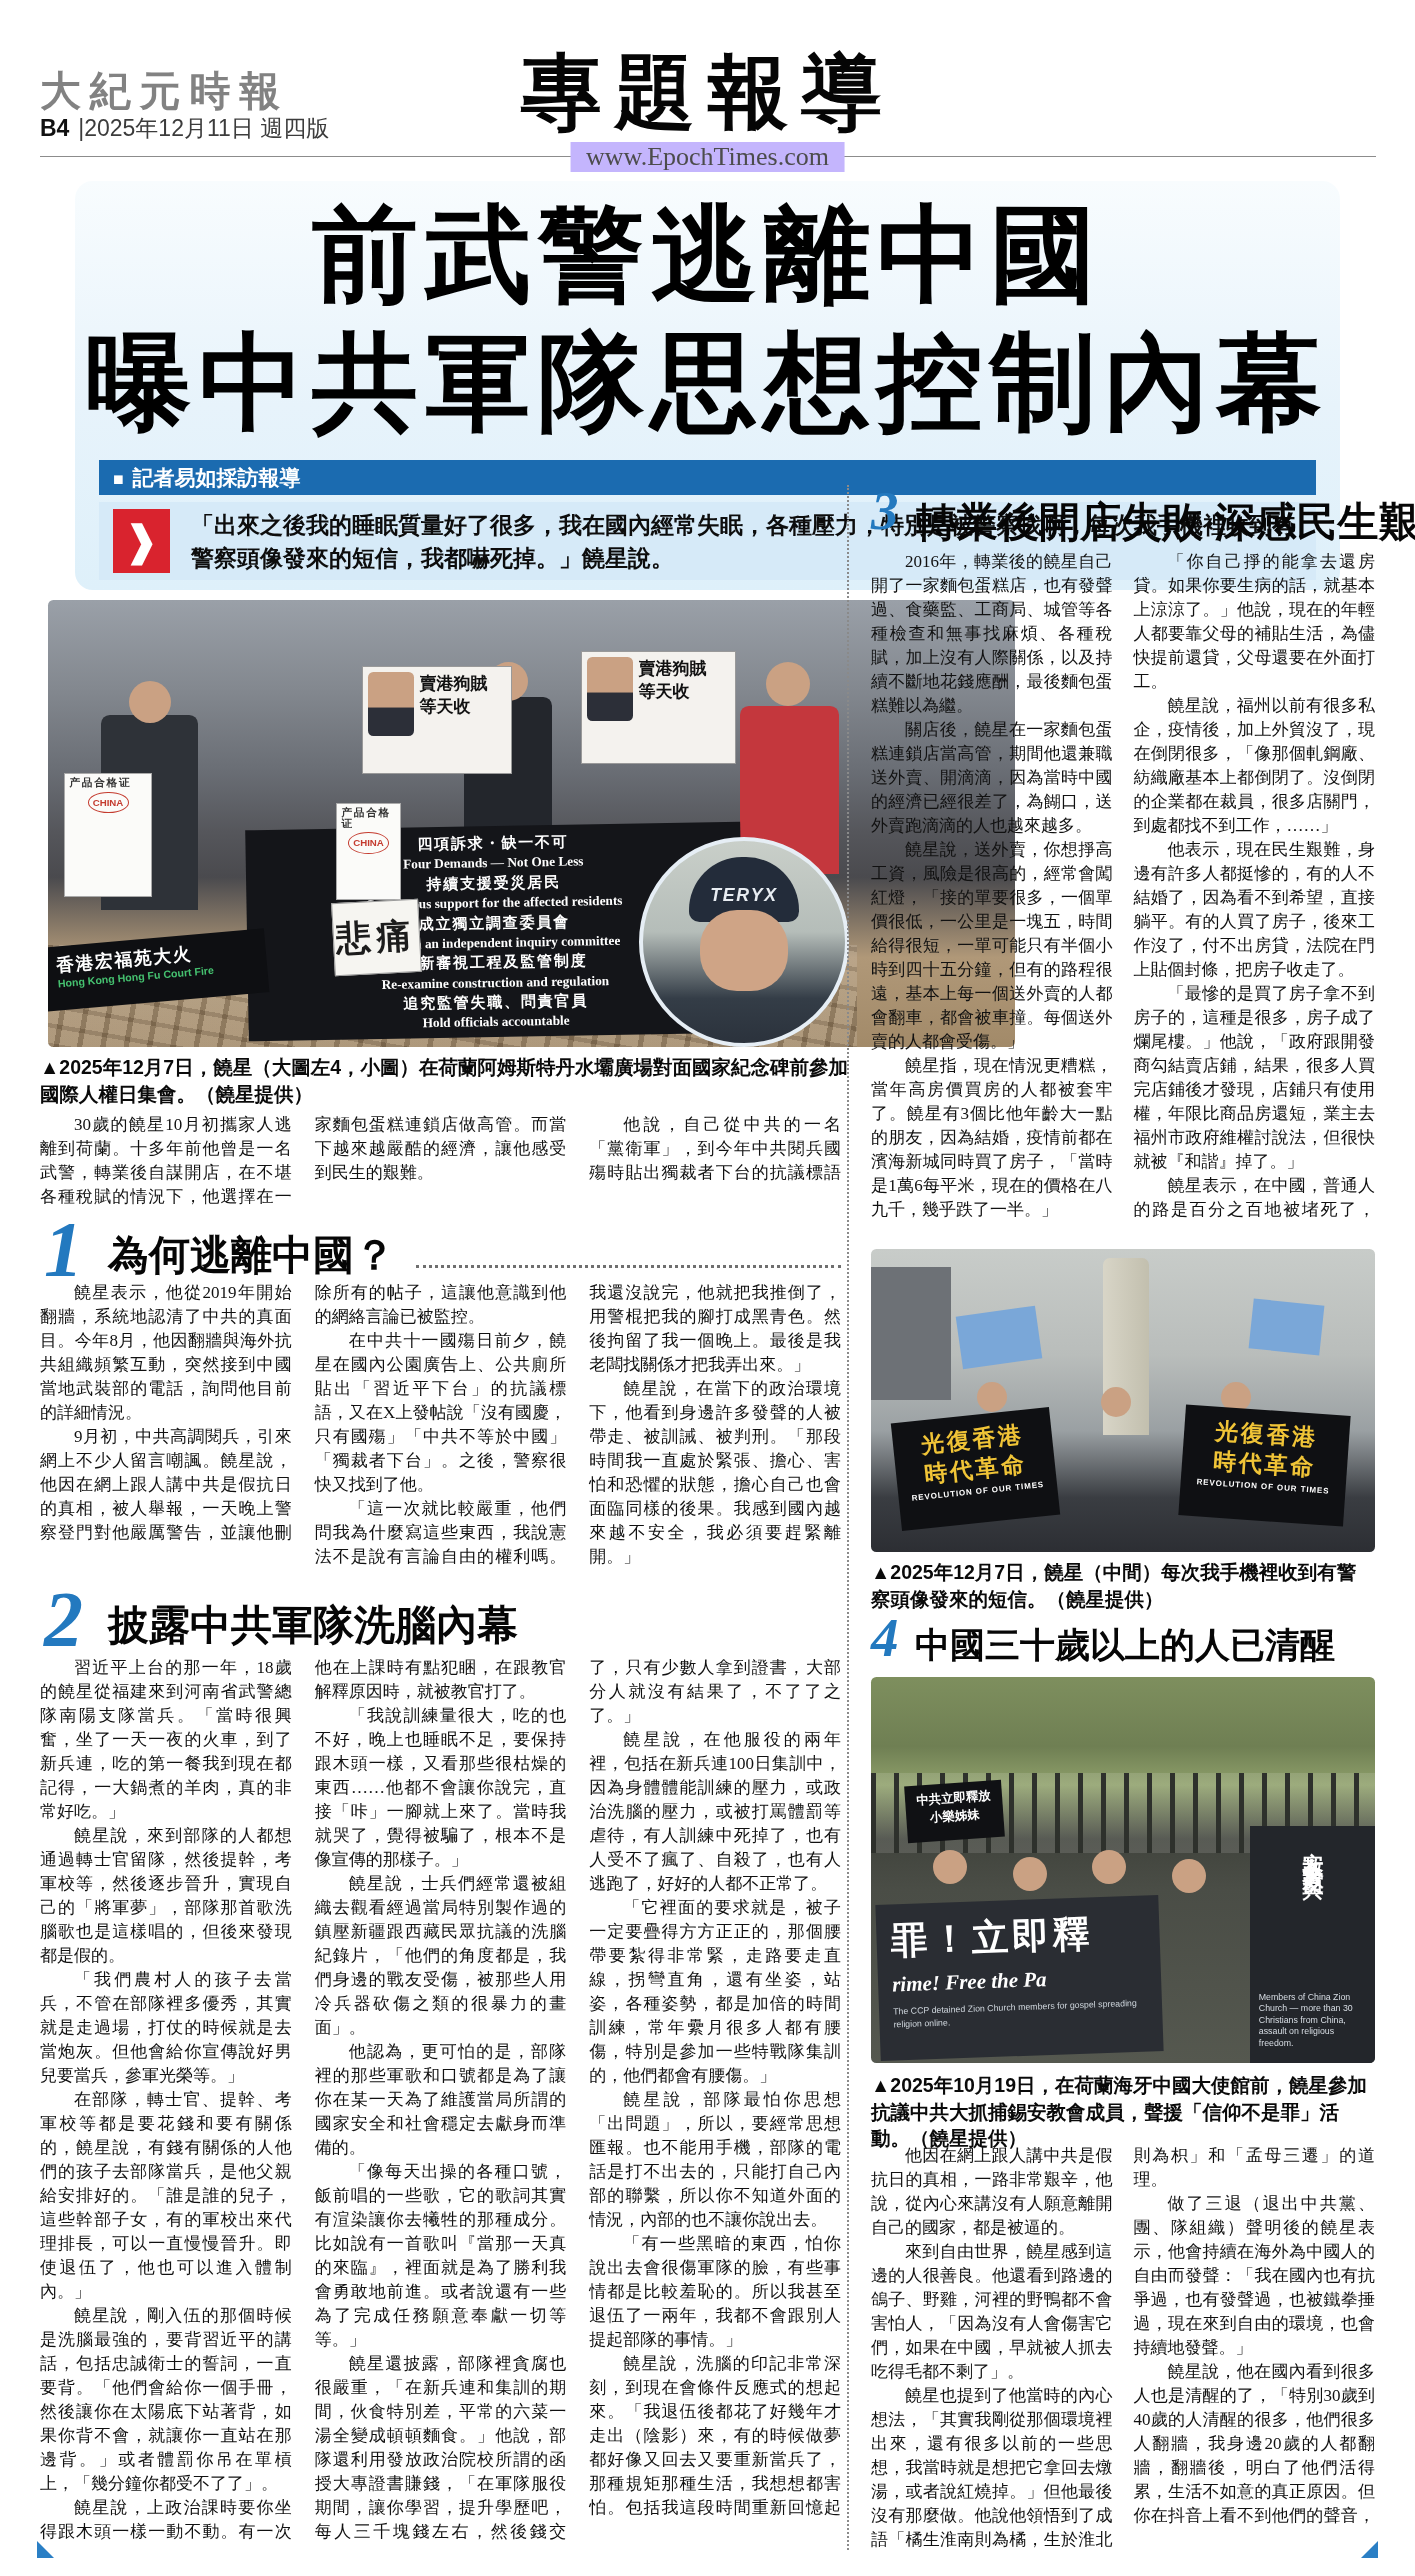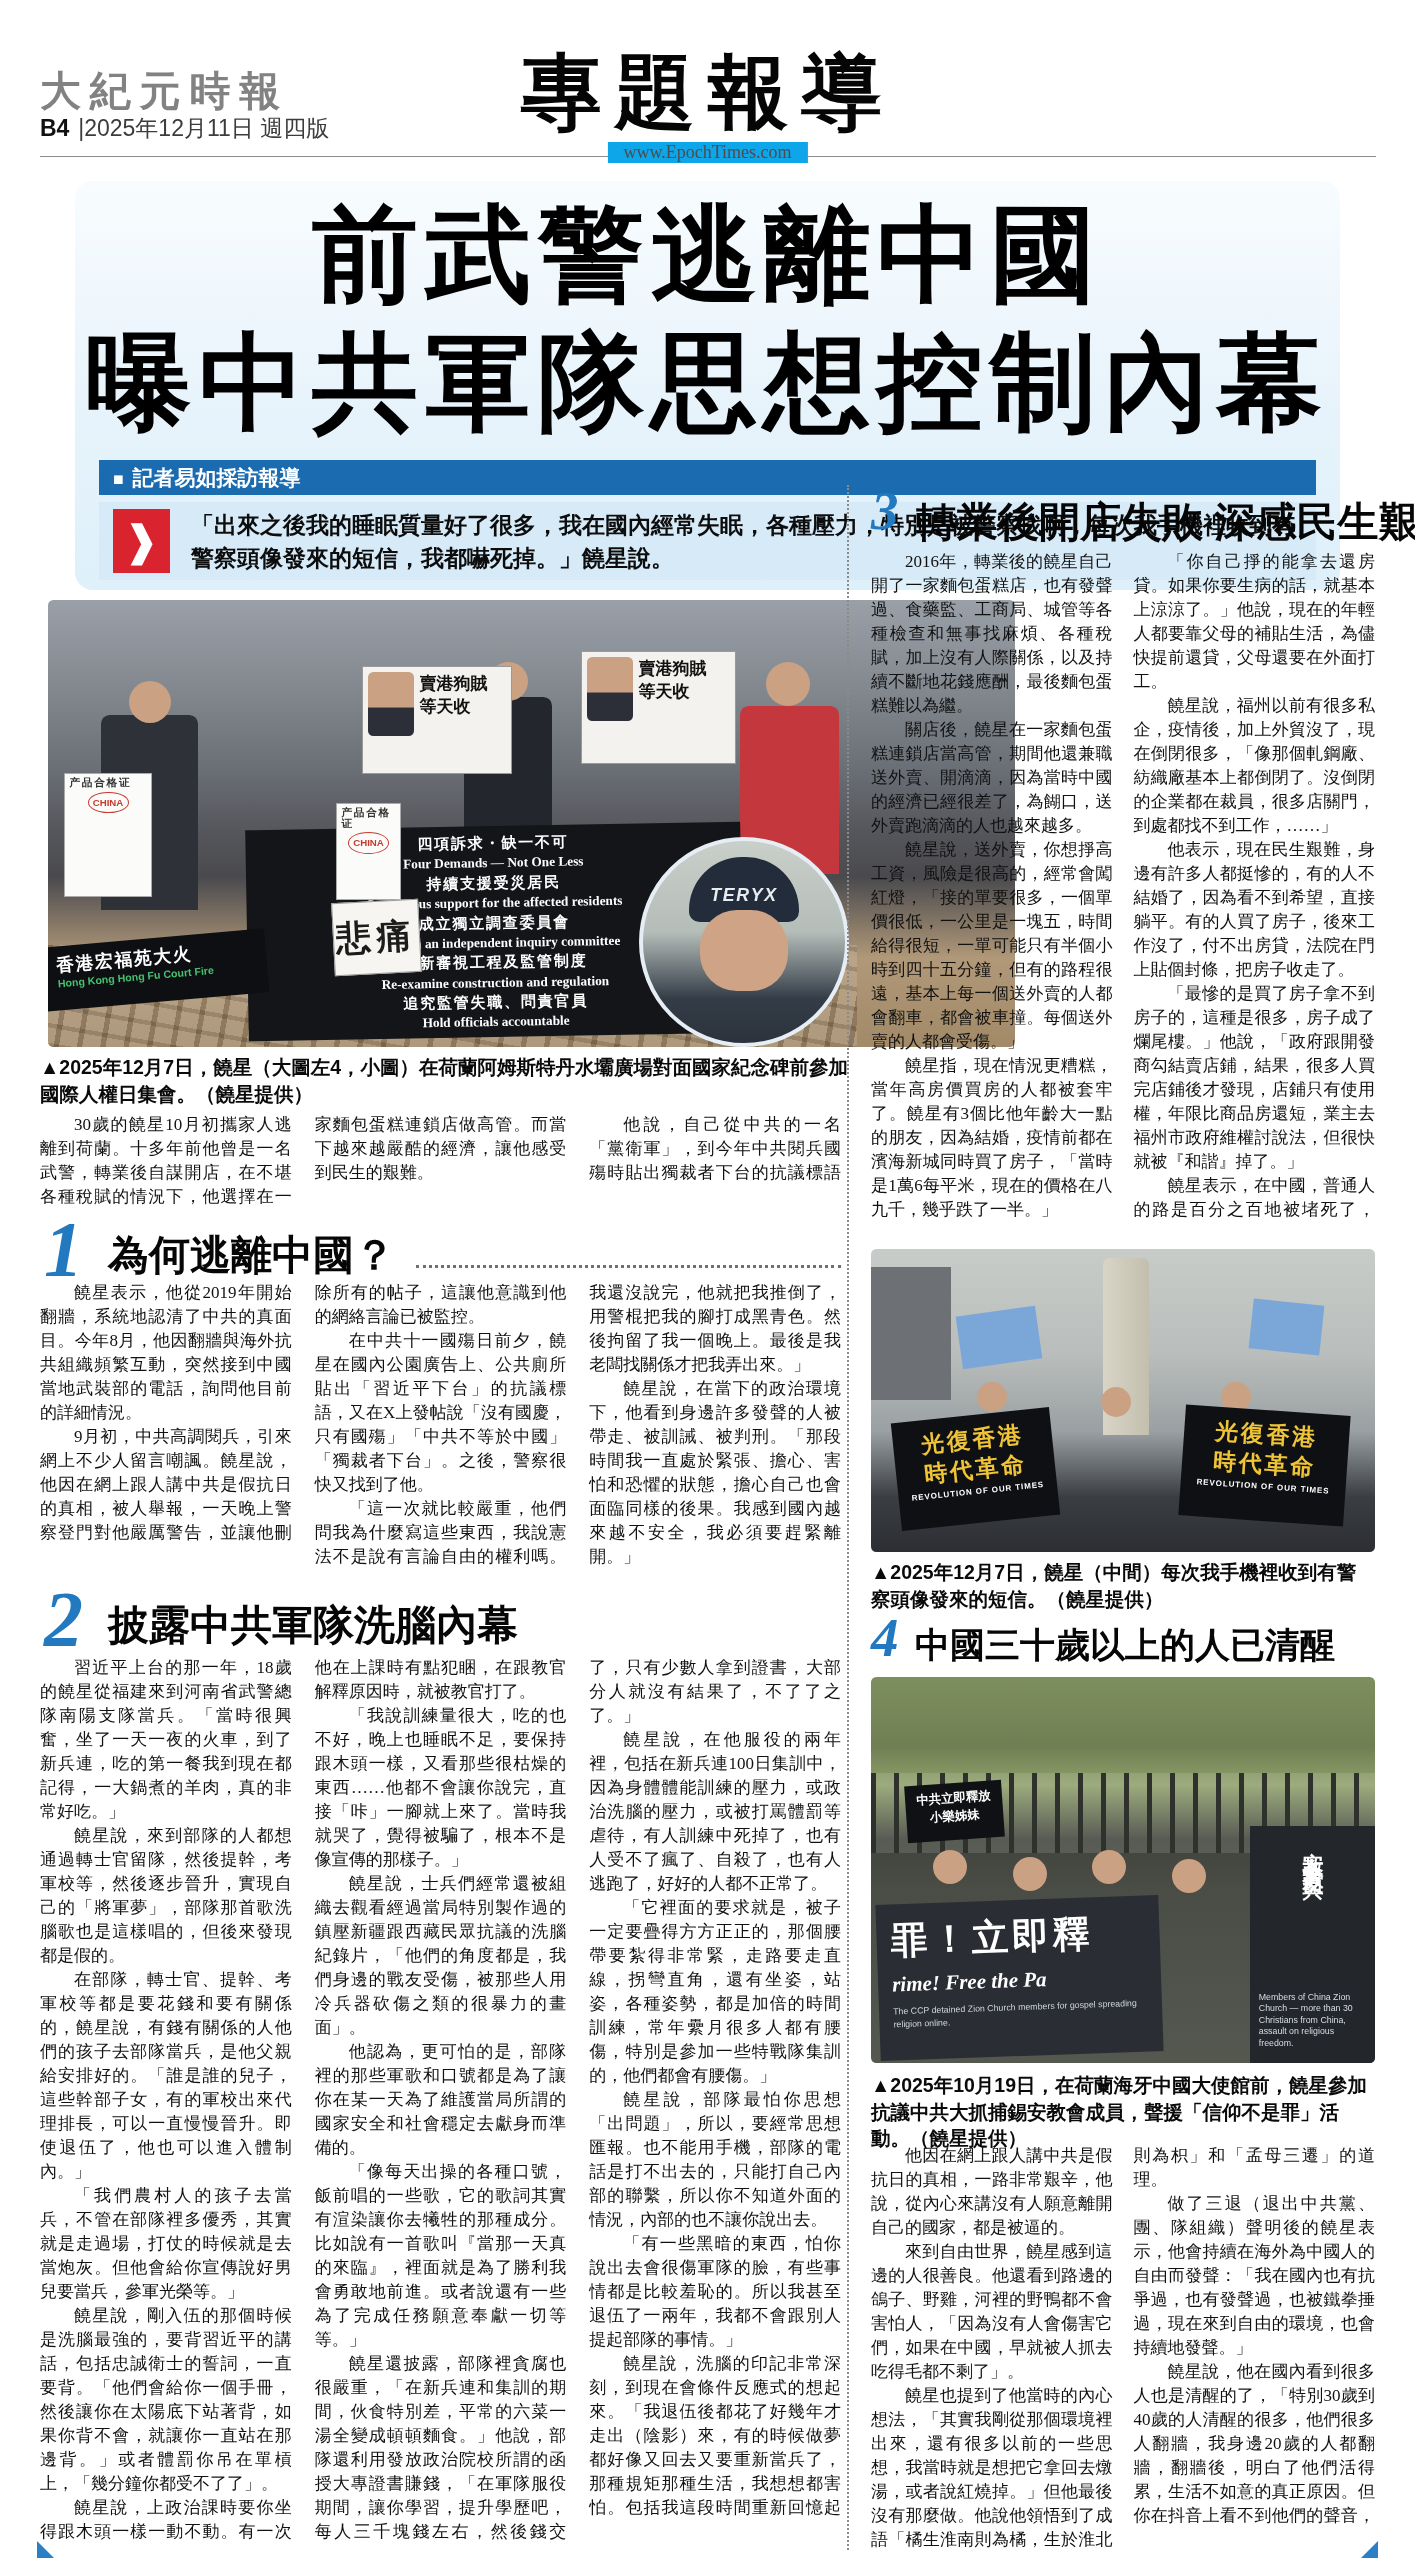--- a/index.html
+++ b/index.html
@@ -8,21 +8,21 @@
   .abs{position:absolute;}
 
   
   .masthead{left:40px;top:64px;font-size:41px;font-weight:bold;color:#828282;letter-spacing:8.8px;
             font-family:"Liberation Serif","DejaVu Serif",serif;}
   .dateline{left:40px;top:113px;font-size:23px;font-family:"Liberation Sans","DejaVu Sans",sans-serif;color:#3c3c3c;}
   .dateline b{color:#111;font-weight:bold;margin-right:8.8px;}
   .section-title{left:50%;top:39px;transform:translateX(-50%);font-size:81px;font-weight:900;letter-spacing:12.4px;
                  font-family:"Liberation Sans","DejaVu Sans",sans-serif;color:#050505;white-space:nowrap;}
   .head-rule{left:40px;top:156px;width:1336px;height:0;border-top:1.8px solid #8c8c8c;}
-  .site-url{left:50%;top:142px;transform:translateX(-50%);background:#0ea5e9;padding:0 16px;font-size:18px;color:#4c4c4c;
+  .site-url{left:50%;top:142px;transform:translateX(-50%);background:#c4b5fd;padding:0 16px;font-size:26px;color:#4c4c4c;
             font-family:"Liberation Serif","DejaVu Serif",serif;}
 
   
   .headline-panel{left:75px;top:181px;width:1265px;height:409px;border-radius:17.7px;
                   background:linear-gradient(180deg,#f8fcfe 0%,#e7f3fb 55%,#def0fa 100%);}
   .headline-line{left:0;width:1415px;text-align:center;font-family:"Liberation Sans","DejaVu Sans",sans-serif;
                  font-weight:900;font-size:106px;line-height:128px;letter-spacing:7px;color:#000;white-space:nowrap;}
   .hl1{top:190px;} .hl2{top:318px;}
   .byline-bar{left:99px;top:460px;width:1217px;height:35px;background:#1b6bb0;color:#fff;
               font-family:"Liberation Sans","DejaVu Sans",sans-serif;font-size:21px;font-weight:bold;
@@ -217,22 +217,22 @@
       <p>「這一次就比較嚴重，他們問我為什麼寫這些東西，我說憲法不是說有言論自由的權利嗎。我還沒說完，他就把我推倒了，用警棍把我的腳打成黑青色。然後拘留了我一個晚上。最後是我老闆找關係才把我弄出來。」</p>
       <p>饒星說，在當下的政治環境下，他看到身邊許多發聲的人被帶走、被訓誡、被判刑。「那段時間我一直處於緊張、擔心、害怕和恐懼的狀態，擔心自己也會面臨同樣的後果。我感到國內越來越不安全，我必須要趕緊離開。」</p>
       <p>饒星表示，早在十幾年前服兵役的時候，他就暗下決心將來要離開中國，當時受到部隊強制洗腦灌輸的迫害，「你如果記得不牢（習思想等），他就會打你懲罰你，從那一刻開始我就有一個種子就種下去了。」</p>
     </div>
 
   <div class="abs sec-num n2">2</div>
   <div class="abs sec-title t2">披露中共軍隊洗腦內幕</div>
   <div class="abs body-text cols3 sec2-body">
       <p>習近平上台的那一年，18歲的饒星從福建來到河南省武警總隊南陽支隊當兵。「當時很興奮，坐了一天一夜的火車，到了新兵連，吃的第一餐我到現在都記得，一大鍋煮的羊肉，真的非常好吃。」</p>
       <p>饒星說，來到部隊的人都想通過轉士官留隊，然後提幹，考軍校等，然後逐步晉升，實現自己的「將軍夢」，部隊那首歌洗腦歌也是這樣唱的，但後來發現都是假的。</p>
+      <p>「我們農村人的孩子去當兵，不管在部隊裡多優秀，其實就是走過場，打仗的時候就是去當炮灰。但他會給你宣傳說好男兒要當兵，參軍光榮等。」</p>
       <p>在部隊，轉士官、提幹、考軍校等都是要花錢和要有關係的，饒星說，有錢有關係的人他們的孩子去部隊當兵，是他父親給安排好的。「誰是誰的兒子，這些幹部子女，有的軍校出來代理排長，可以一直慢慢晉升。即使退伍了，他也可以進入體制內。」</p>
-      <p>「我們農村人的孩子去當兵，不管在部隊裡多優秀，其實就是走過場，打仗的時候就是去當炮灰。但他會給你宣傳說好男兒要當兵，參軍光榮等。」</p>
       <p>饒星說，剛入伍的那個時候是洗腦最強的，要背習近平的講話，包括忠誠衛士的誓詞，一直要背。「他們會給你一個手冊，然後讓你在太陽底下站著背，如果你背不會，就讓你一直站在那邊背。」或者體罰你吊在單槓上，「幾分鐘你都受不了了」。</p>
       <p>饒星說，上政治課時要你坐得跟木頭一樣一動不動。有一次他在上課時有點犯睏，在跟教官解釋原因時，就被教官打了。</p>
       <p>「我說訓練量很大，吃的也不好，晚上也睡眠不足，要保持跟木頭一樣，又看那些很枯燥的東西……他都不會讓你說完，直接「咔」一腳就上來了。當時我就哭了，覺得被騙了，根本不是像宣傳的那樣子。」</p>
       <p>饒星說，士兵們經常還被組織去觀看經過當局特別製作過的鎮壓新疆跟西藏民眾抗議的洗腦紀錄片，「他們的角度都是，我們身邊的戰友受傷，被那些人用冷兵器砍傷之類的很暴力的畫面」。</p>
       <p>他認為，更可怕的是，部隊裡的那些軍歌和口號都是為了讓你在某一天為了維護當局所謂的國家安全和社會穩定去獻身而準備的。</p>
       <p>「像每天出操的各種口號，飯前唱的一些歌，它的歌詞其實有渲染讓你去犧牲的那種成分。比如說有一首歌叫『當那一天真的來臨』，裡面就是為了勝利我會勇敢地前進。或者說還有一些為了完成任務願意奉獻一切等等。」</p>
       <p>饒星還披露，部隊裡貪腐也很嚴重，「在新兵連和集訓的期間，伙食特別差，平常的六菜一湯全變成頓頓麵食。」他說，部隊還利用發放政治院校所謂的函授大專證書賺錢，「在軍隊服役期間，讓你學習，提升學歷吧，每人三千塊錢左右，然後錢交了，只有少數人拿到證書，大部分人就沒有結果了，不了了之了。」</p>
       <p>饒星說，在他服役的兩年裡，包括在新兵連100日集訓中，因為身體體能訓練的壓力，或政治洗腦的壓力，或被打罵體罰等虐待，有人訓練中死掉了，也有人受不了瘋了、自殺了，也有人逃跑了，好好的人都不正常了。</p>
       <p>「它裡面的要求就是，被子一定要疊得方方正正的，那個腰帶要紮得非常緊，走路要走直線，拐彎直角，還有坐姿，站姿，各種姿勢，都是加倍的時間訓練，常年纍月很多人都有腰傷，特別是參加一些特戰隊集訓的，他們都會有腰傷。」</p>
       <p>饒星說，部隊最怕你思想「出問題」，所以，要經常思想匯報。也不能用手機，部隊的電話是打不出去的，只能打自己內部的聯繫，所以你不知道外面的情況，內部的也不讓你說出去。</p>

